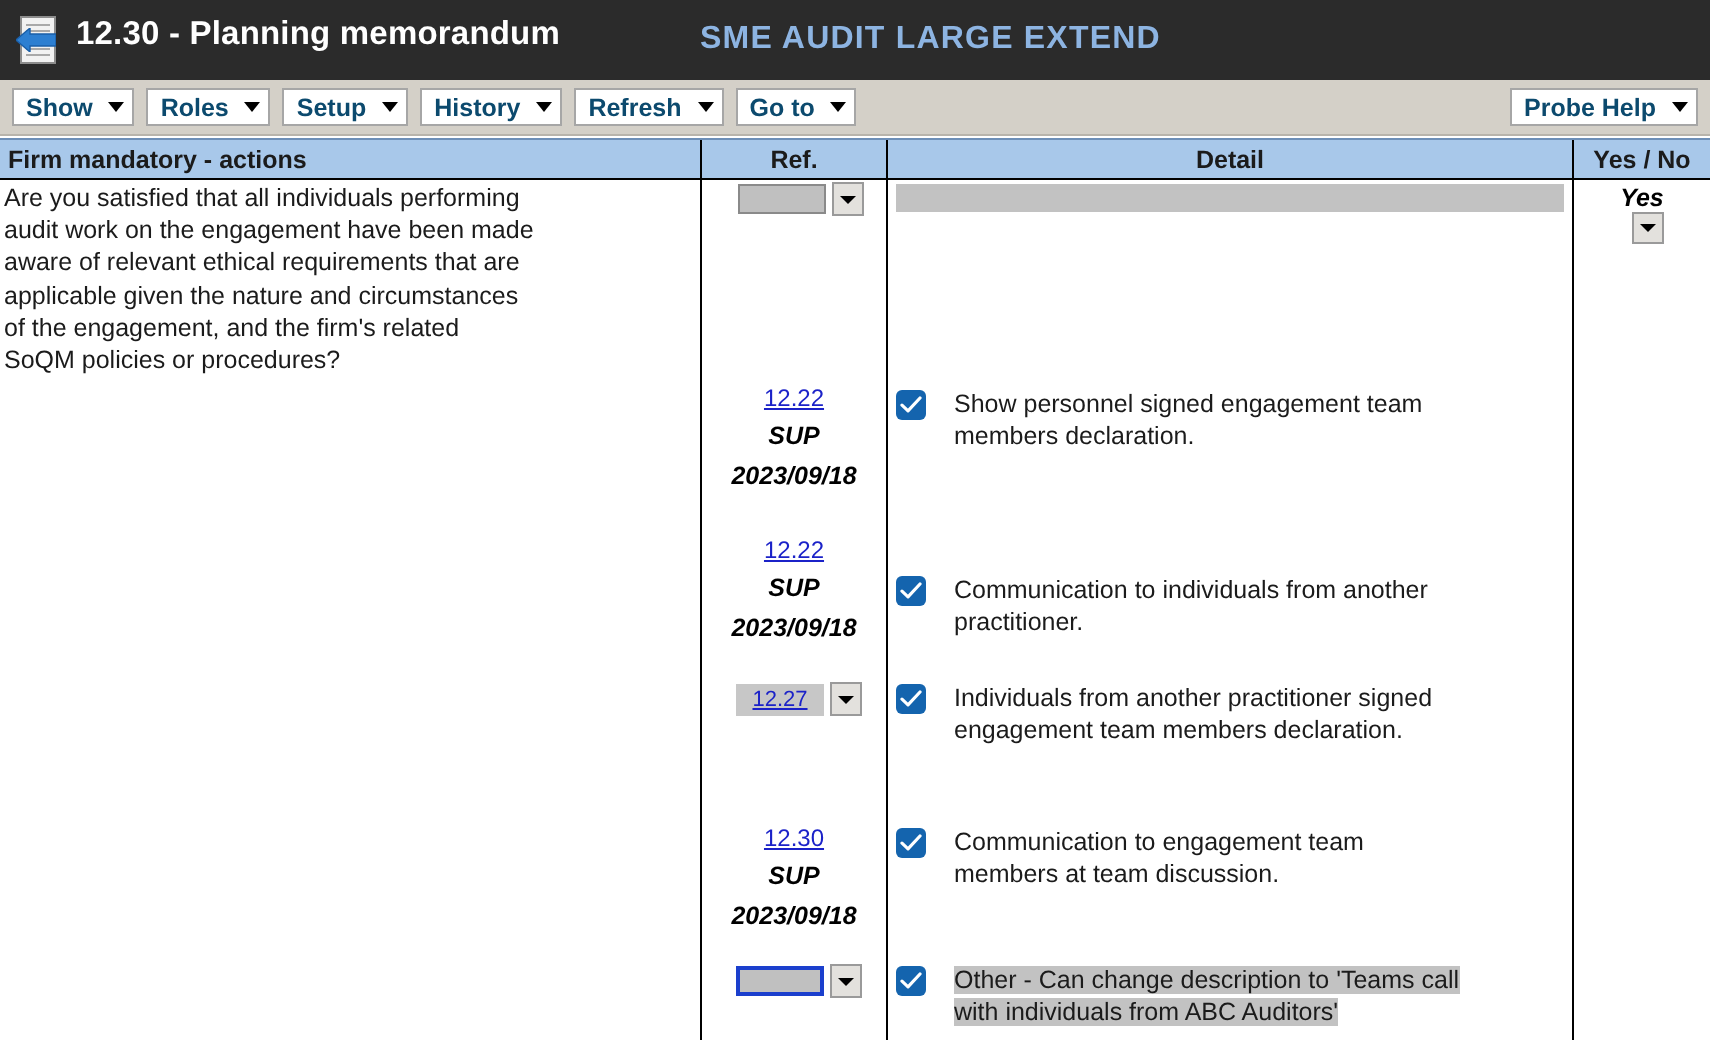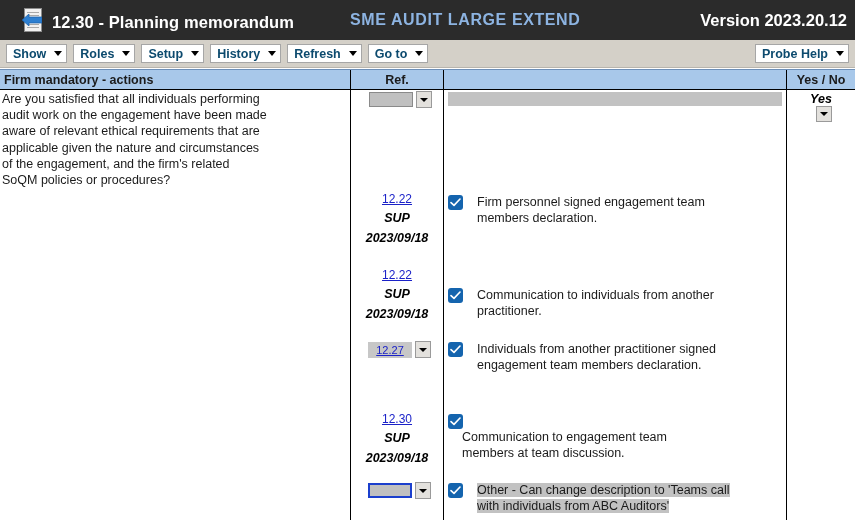--- a/index.html
+++ b/index.html
@@ -12,22 +12,22 @@
   }
 
   
   #titlebar {
     position: absolute; left: 0; top: 0;
     width: 855px; height: 40px;
     background: #2b2b2b;
     display: flex; align-items: center;
   }
   #title-left {
-    display: flex; align-items: flex-end;
-    padding-left: 22px;
+    display: flex; align-items: flex-start;
+    padding-left: 8px;
     width: 340px;
   }
   .doc-icon {
     width: 22px; height: 24px;
     position: relative;
     margin-right: 8px;
     flex: 0 0 auto;
   }
   .doc-icon .page {
     position: absolute; left: 2px; top: 0;
@@ -293,21 +293,20 @@
       <span class="line l2"></span>
       <span class="line l3"></span>
       <span class="line l4"></span>
       <svg class="arrow" viewBox="0 0 20 12">
         <path d="M0 6 L7 0 L7 3 L20 3 L20 9 L7 9 L7 12 Z" fill="#2d7fd1" stroke="#1a5fa8" stroke-width="0.7"></path>
       </svg>
     </span>
     <span id="title-text">12.30 - Planning memorandum</span>
   </div>
   <div id="title-center">SME  AUDIT  LARGE  EXTEND</div>
-  <div id="title-version">Version 2023.20.12</div>
 </div>
 
 <div id="toolbar">
   <div class="tb-btn">
     <span class="lbl">Show</span>
     <span class="caret"></span>
   </div>
   <div class="tb-btn">
     <span class="lbl">Roles</span>
     <span class="caret"></span>
@@ -333,20 +332,21 @@
     <span class="lbl">Probe Help</span>
     <span class="caret"></span>
   </div>
 </div>
 
 <div id="grid">
 
   <div id="header-row">
     <div class="hcell" id="h-actions">Firm mandatory - actions</div>
     <div class="hcell" id="h-ref">Ref.</div>
+    <div class="hcell" id="h-detail">Detail</div>
     <div class="hcell" id="h-yesno">Yes / No</div>
   </div>
 
   <div class="vline" id="v1"></div>
   <div class="vline" id="v2"></div>
   <div class="vline" id="v3"></div>
 
   <div id="q-block">
     <div id="q-text">Are you satisfied that all individuals performing
 audit work on the engagement have been made
@@ -403,21 +403,21 @@
 
   <div id="detail-col">
     <div id="detail-graybar"></div>
 
     <div class="detail-row" style="top:103px;">
       <span class="chk">
         <svg width="11" height="9" viewBox="0 0 11 9">
           <path d="M1 4.6 L4 7.4 L10 1" fill="none" stroke="#ffffff" stroke-width="1.6" stroke-linecap="round" stroke-linejoin="round"></path>
         </svg>
       </span>
-      <span class="txt">Firm personnel signed engagement team
+      <span class="txt">Show personnel signed engagement team
 members declaration.</span>
     </div>
 
     <div class="detail-row" style="top:196px;">
       <span class="chk">
         <svg width="11" height="9" viewBox="0 0 11 9">
           <path d="M1 4.6 L4 7.4 L10 1" fill="none" stroke="#ffffff" stroke-width="1.6" stroke-linecap="round" stroke-linejoin="round"></path>
         </svg>
       </span>
       <span class="txt">Communication to individuals from another
@@ -427,21 +427,21 @@
     <div class="detail-row" style="top:250px;">
       <span class="chk">
         <svg width="11" height="9" viewBox="0 0 11 9">
           <path d="M1 4.6 L4 7.4 L10 1" fill="none" stroke="#ffffff" stroke-width="1.6" stroke-linecap="round" stroke-linejoin="round"></path>
         </svg>
       </span>
       <span class="txt">Individuals from another practitioner signed
 engagement team members declaration.</span>
     </div>
 
-    <div class="detail-row" style="top:322px;flex-direction:column;">
+    <div class="detail-row" style="top:322px;">
       <span class="chk">
         <svg width="11" height="9" viewBox="0 0 11 9">
           <path d="M1 4.6 L4 7.4 L10 1" fill="none" stroke="#ffffff" stroke-width="1.6" stroke-linecap="round" stroke-linejoin="round"></path>
         </svg>
       </span>
       <span class="txt">Communication to engagement team
 members at team discussion.</span>
     </div>
 
     <div class="detail-row" style="top:391px;">

